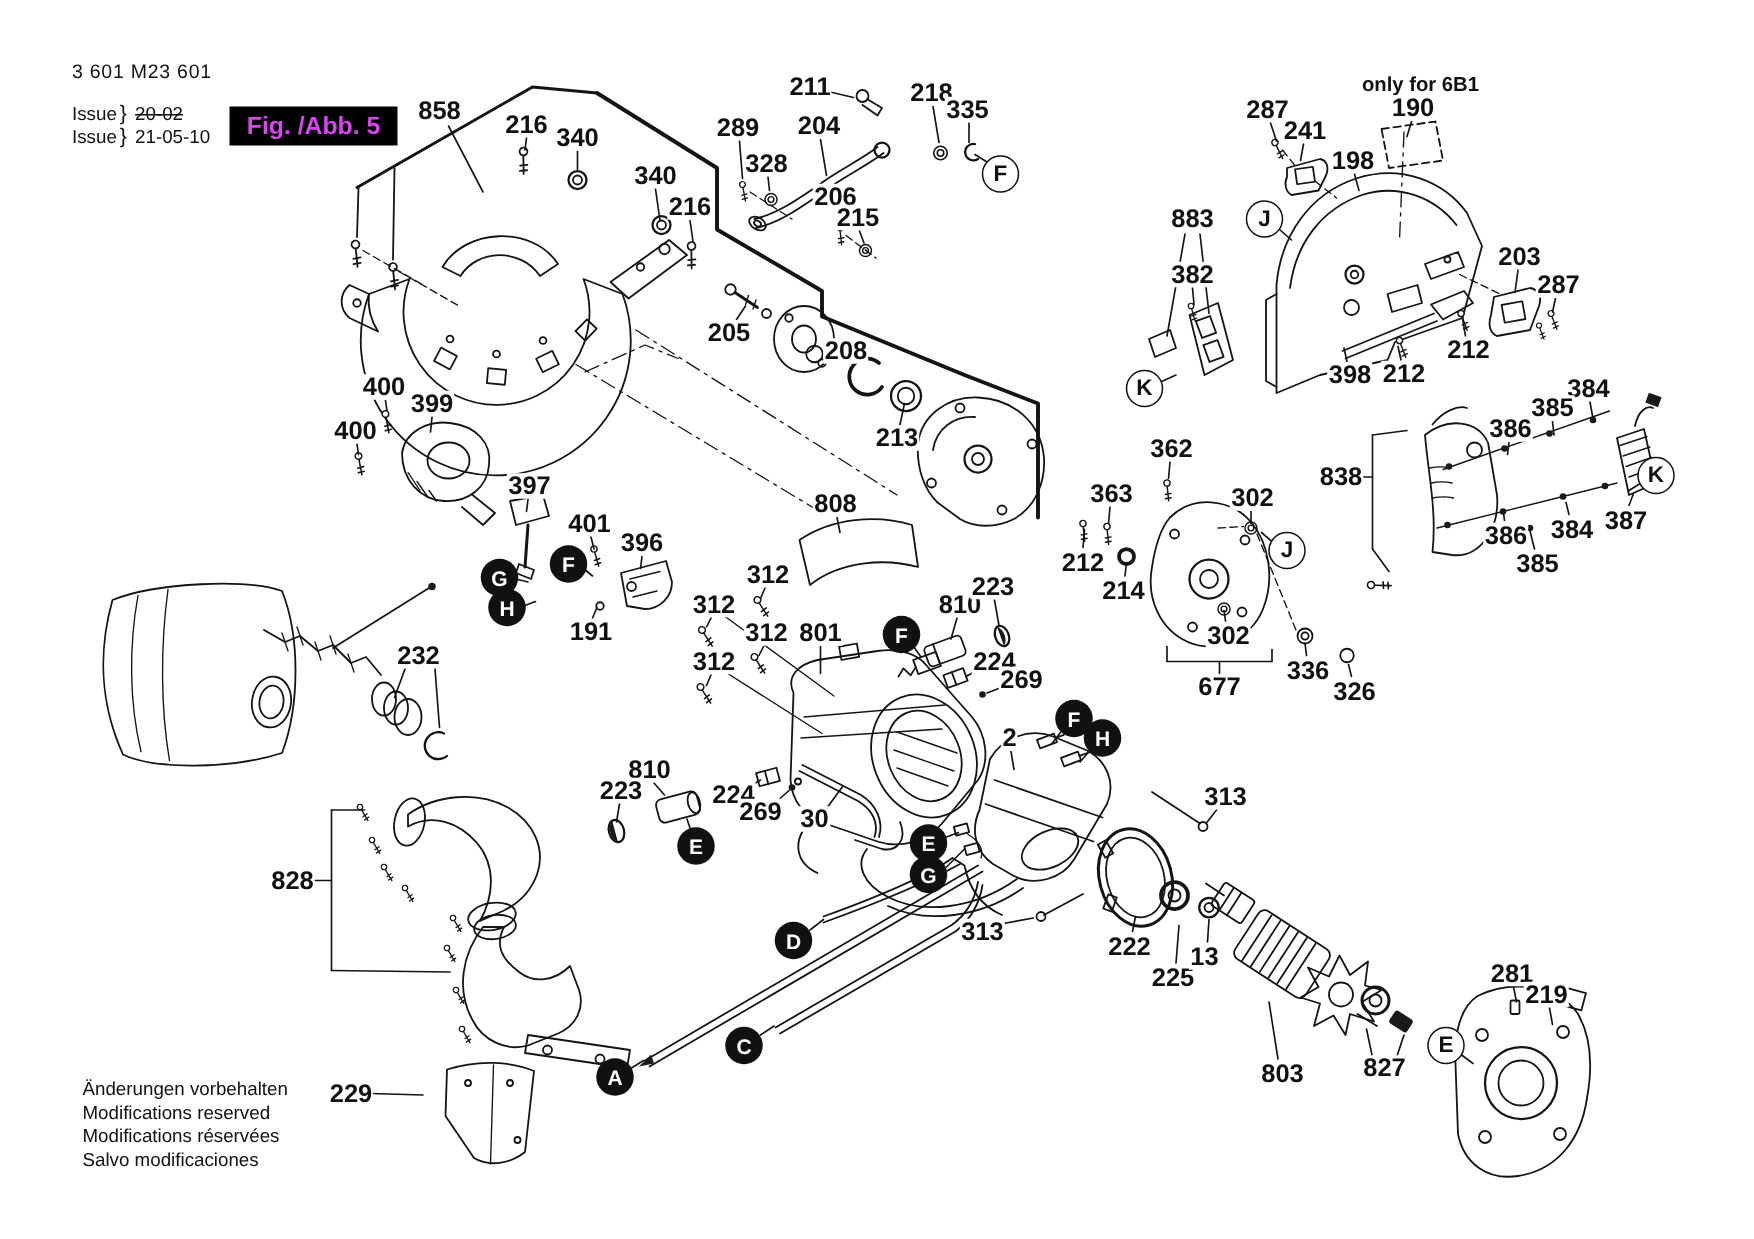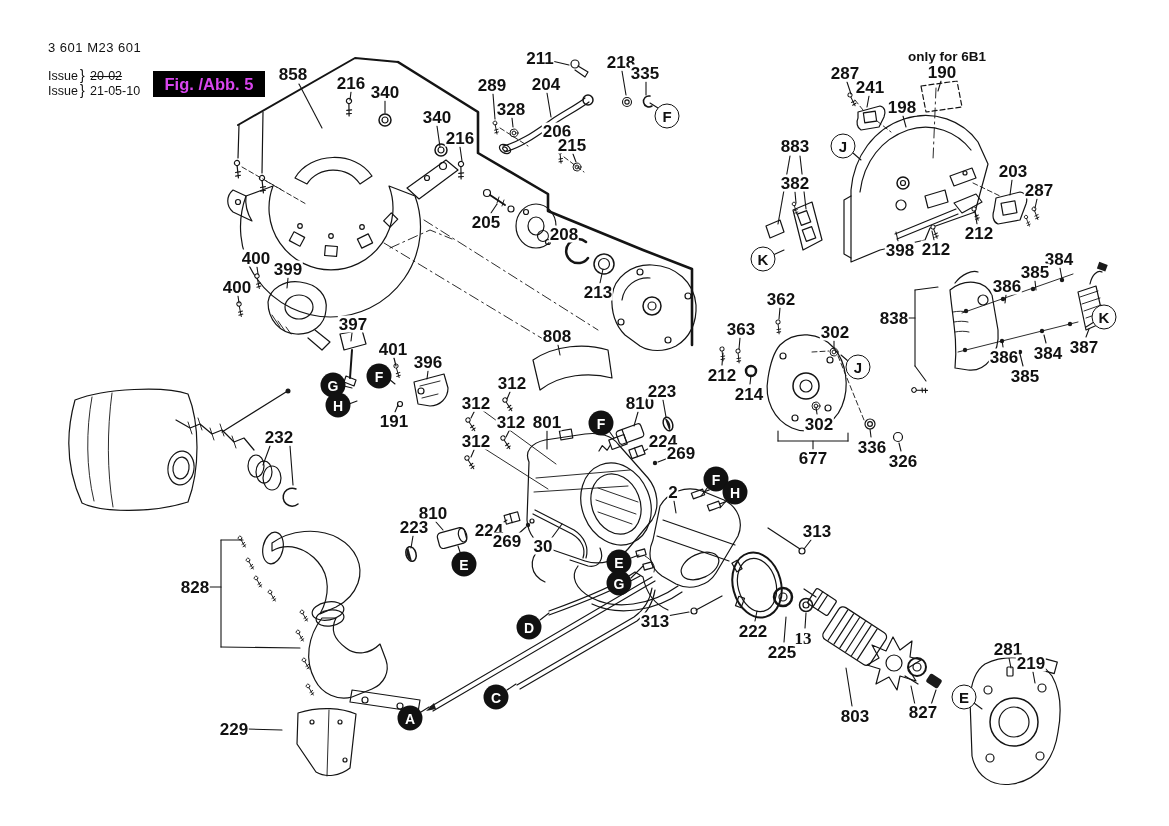--- a/index.html
+++ b/index.html
@@ -503,20 +503,26 @@
     <span>Issue</span><span class="brace">}</span>
     <span class="strike">20-02</span>
   </div>
   <div id="hdr-issue" class="hdr-row">
     <span>Issue</span><span class="brace">}</span>
     <span>21-05-10</span>
   </div>
   <div id="figbox">Fig. /Abb. 5</div>
   <div id="note">only for 6B1</div>
 
+  <div id="footer">
+    <div>Änderungen vorbehalten</div>
+    <div>Modifications reserved</div>
+    <div>Modifications réservées</div>
+    <div>Salvo modificaciones</div>
+  </div>
 
   <div id="label-layer">
       <div class="plabel" style="left: 293px; top: 74px; text-align: center;">858</div>
       <div class="plabel" style="left: 351px; top: 83px;">216</div>
       <div class="plabel" style="left: 385px; top: 92px;">340</div>
       <div class="plabel" style="left: 437px; top: 117px;">340</div>
       <div class="plabel" style="left: 460px; top: 138px;">216</div>
       <div class="plabel" style="left: 540px; top: 58px;">211</div>
       <div class="plabel" style="left: 621px; top: 62px;">218</div>
       <div class="plabel" style="left: 645px; top: 73px;">335</div>
@@ -541,21 +547,21 @@
       <div class="plabel" style="left: 673px; top: 492px;">2</div>
       <div class="plabel" style="left: 489px; top: 530px;">224</div>
       <div class="plabel" style="left: 507px; top: 541px;">269</div>
       <div class="plabel" style="left: 543px; top: 546px;">30</div>
       <div class="plabel" style="left: 433px; top: 513px;">810</div>
       <div class="plabel" style="left: 414px; top: 527px;">223</div>
       <div class="plabel" style="left: 817px; top: 531px;">313</div>
       <div class="plabel" style="left: 655px; top: 621px;">313</div>
       <div class="plabel" style="left: 753px; top: 631px;">222</div>
       <div class="plabel" style="left: 782px; top: 652px;">225</div>
-      <div class="plabel" style="left: 803px; top: 638px; font-family: Liberation Serif, serif;">13</div>
+      <div class="plabel" style="left: 803px; top: 638px;">13</div>
       <div class="plabel" style="left: 855px; top: 716px;">803</div>
       <div class="plabel" style="left: 923px; top: 712px;">827</div>
       <div class="plabel" style="left: 1008px; top: 649px;">281</div>
       <div class="plabel" style="left: 1031px; top: 663px;">219</div>
       <div class="plabel" style="left: 942px; top: 72px;">190</div>
       <div class="plabel" style="left: 845px; top: 73px;">287</div>
       <div class="plabel" style="left: 870px; top: 87px;">241</div>
       <div class="plabel" style="left: 902px; top: 107px;">198</div>
       <div class="plabel" style="left: 795px; top: 146px;">883</div>
       <div class="plabel" style="left: 795px; top: 183px;">382</div>

